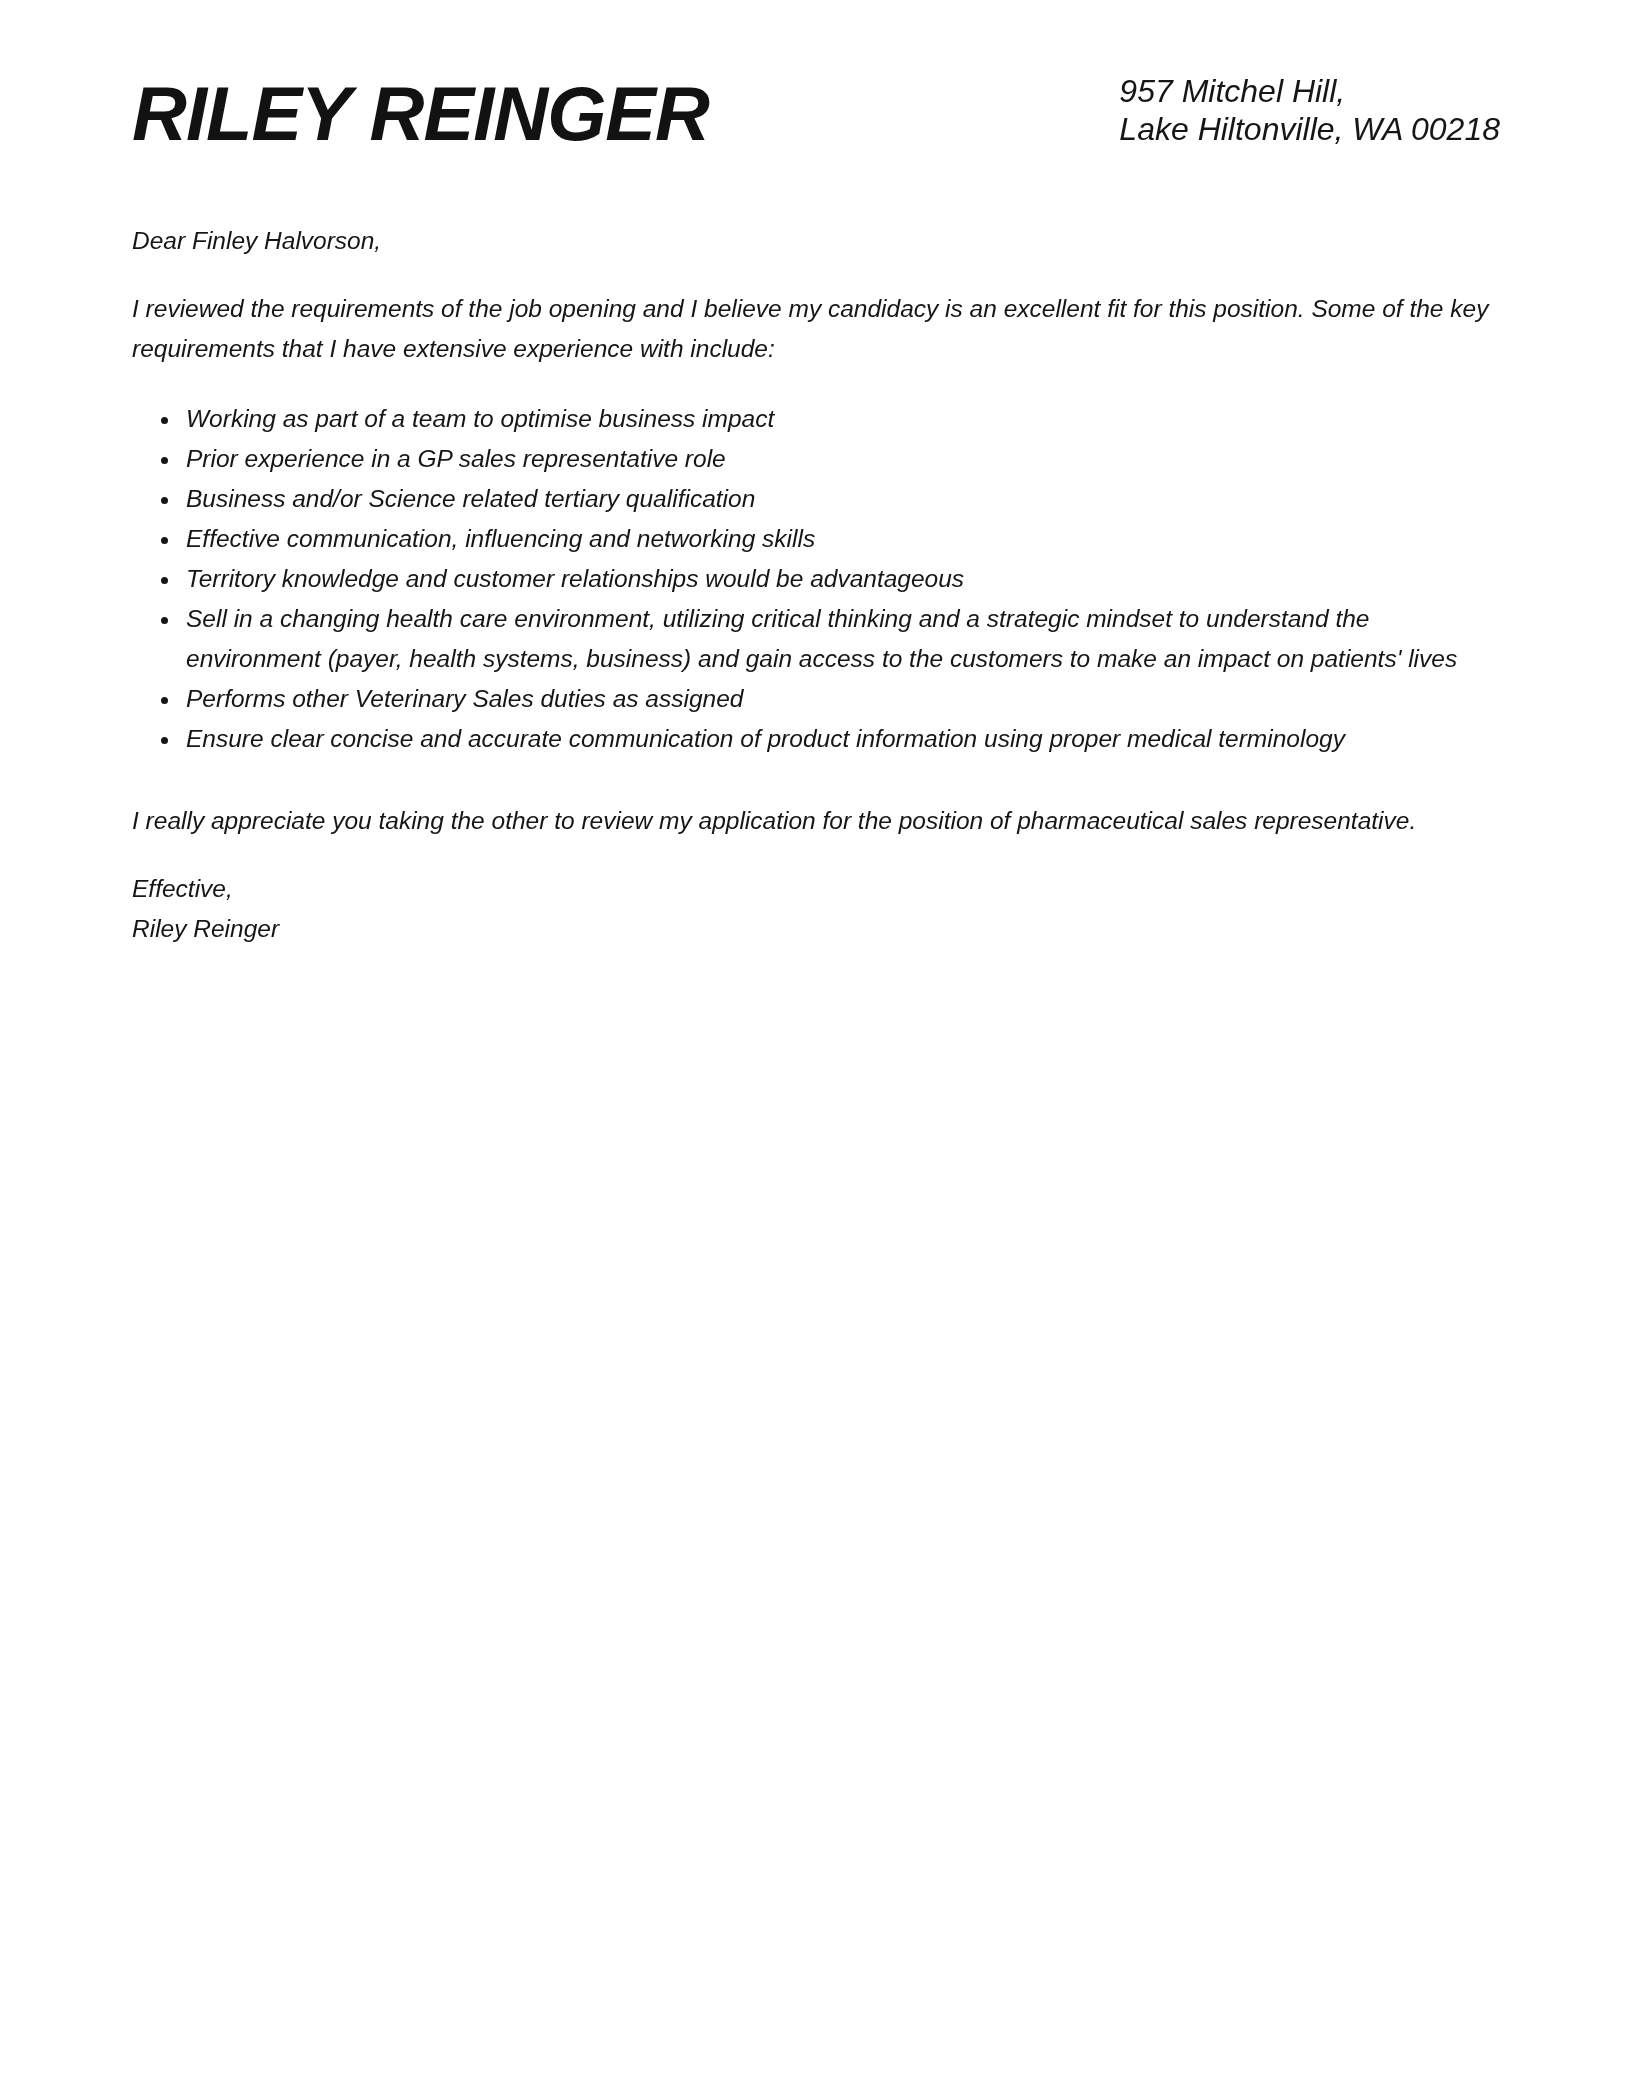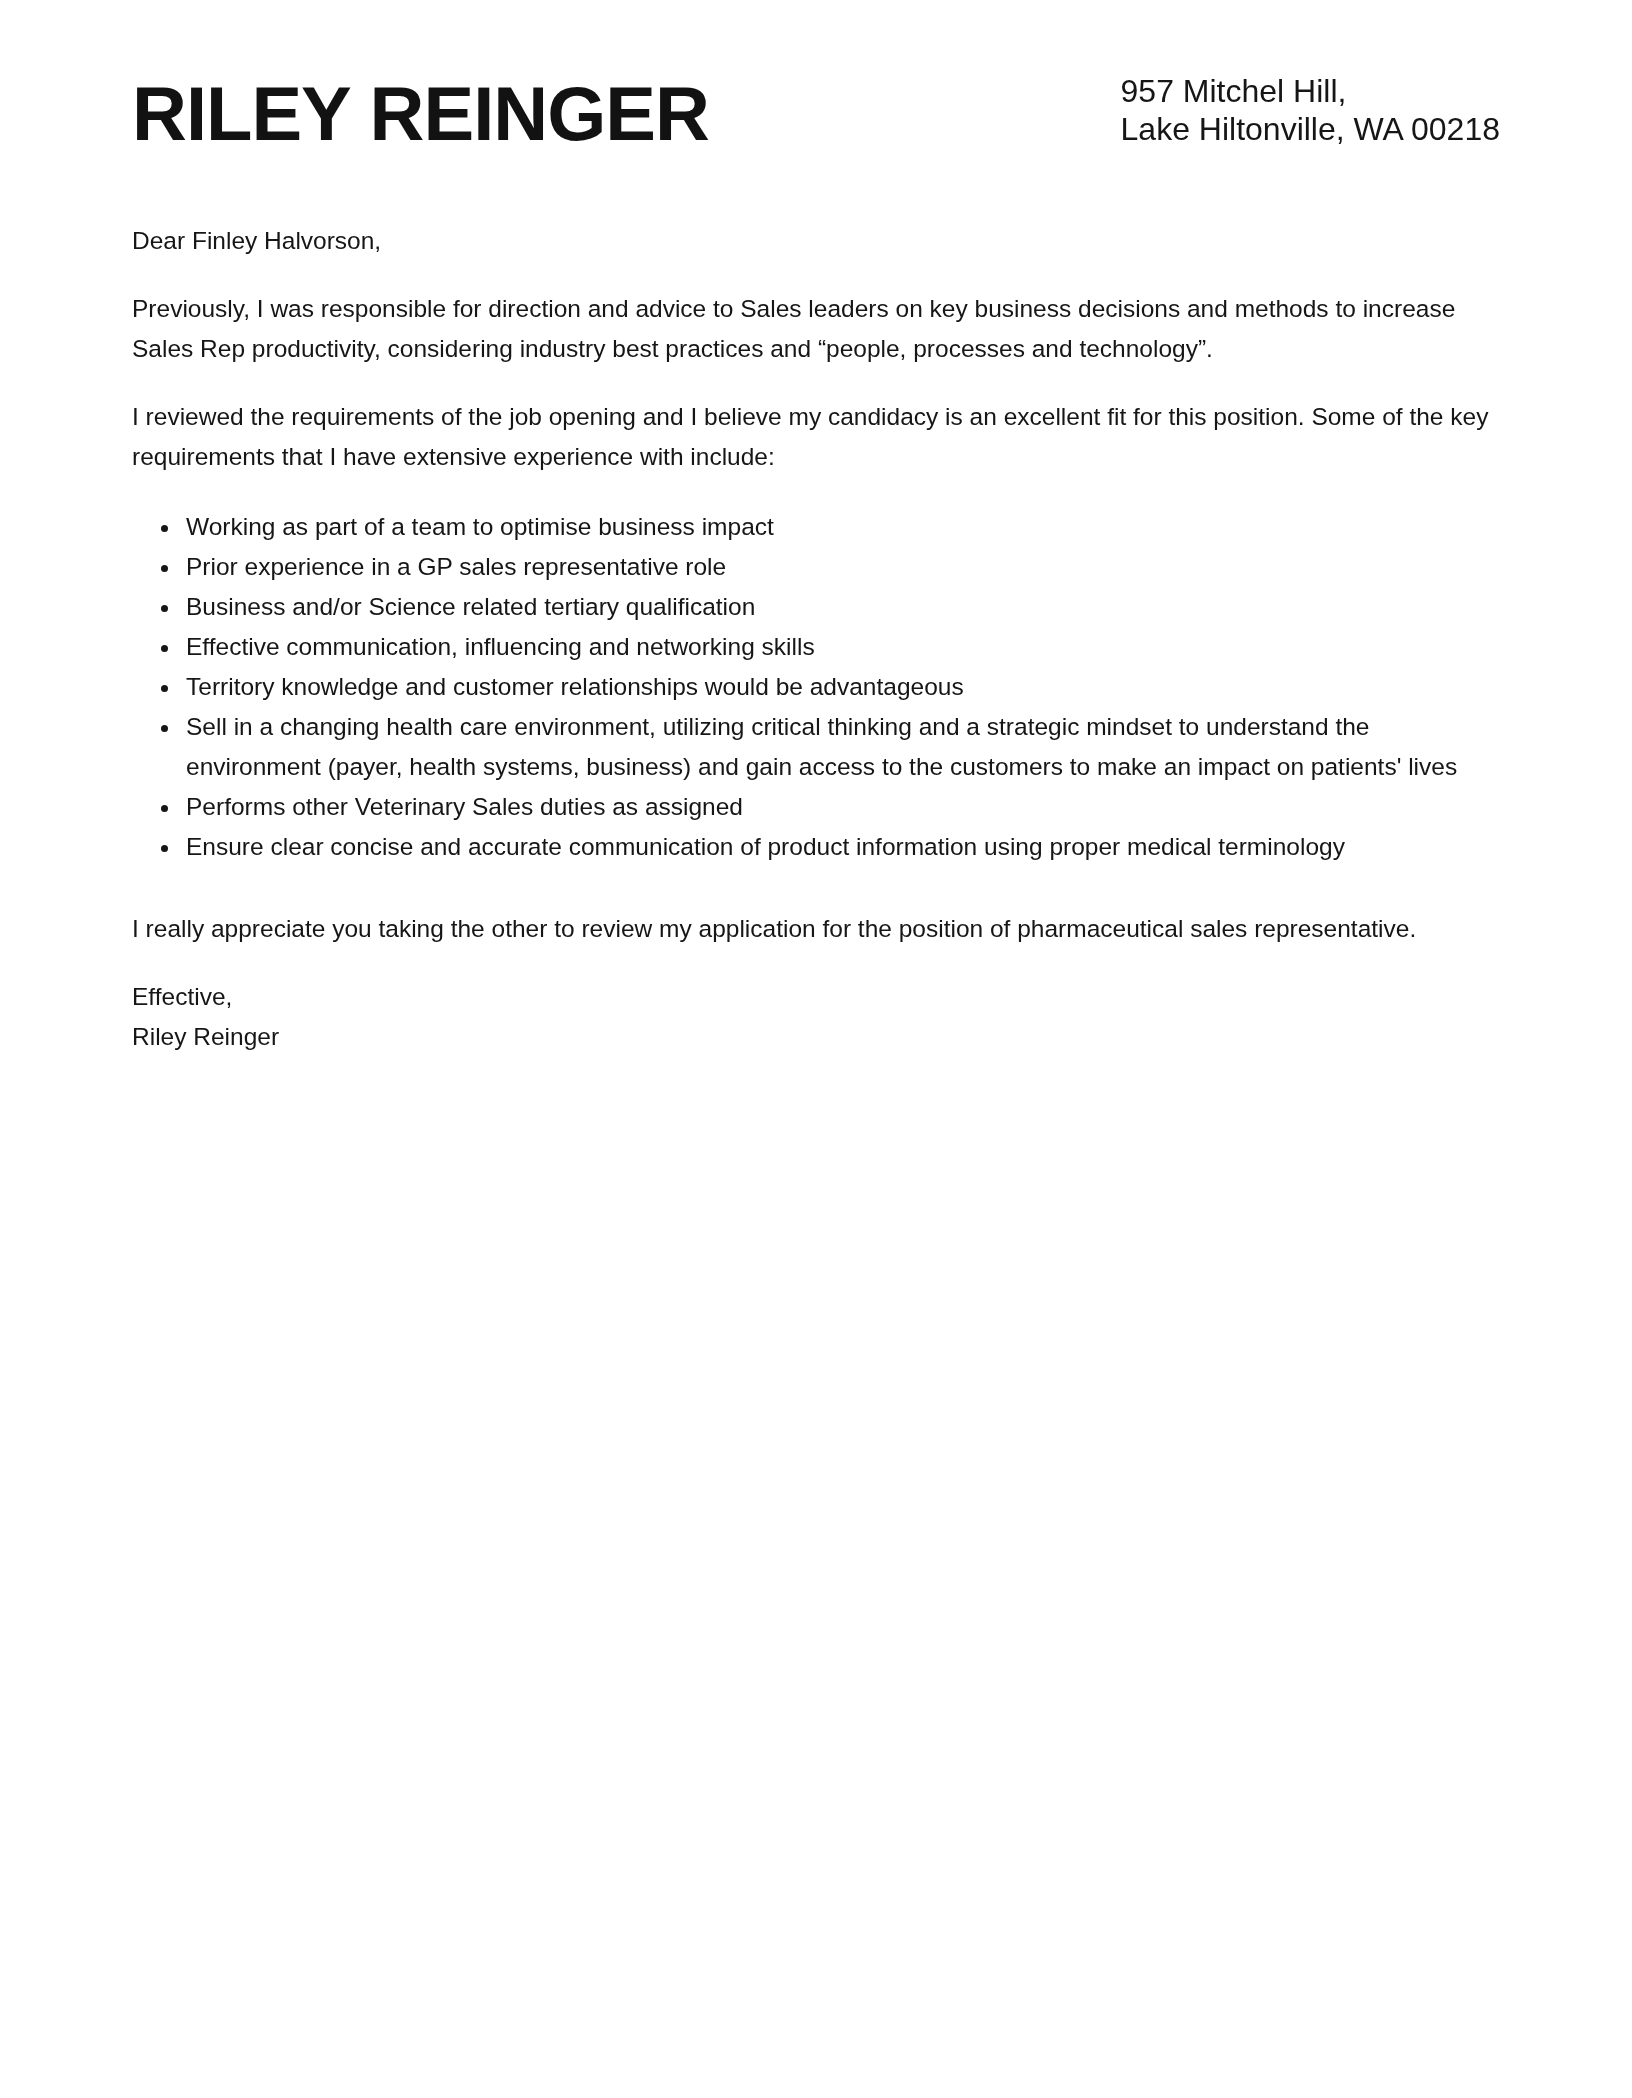--- a/index.html
+++ b/index.html
@@ -14,20 +14,21 @@
     color: #161616;
     -webkit-font-smoothing: antialiased;
   }
   .page {
     box-sizing: border-box;
     width: 1632px;
     height: 2098px;
     padding: 56px 132px 60px 132px;
     background: #ffffff;
     overflow: hidden;
+    font-style: italic;
   }
   .header {
     display: flex;
     justify-content: space-between;
     align-items: flex-start;
   }
   .name {
     margin: 18px 0 0 0;
     font-size: 76px;
     font-weight: 700;
@@ -87,21 +88,20 @@
       <div>957 Mitchel Hill,</div>
       <div>Lake Hiltonville, WA 00218</div>
     </div>
   </header>
 
   <main class="letter">
 
     <p class="greeting">Dear Finley Halvorson,</p>
 
 
-    <p>Previously, I was responsible for direction and advice to Sales leaders on key business decisions and methods to increase Sales Rep productivity, considering industry best practices and “people, processes and technology”.</p>
 
     <p>I reviewed the requirements of the job opening and I believe my candidacy is an excellent fit for this position. Some of the key requirements that I have extensive experience with include:</p>
 
     <ul class="bullets">
       <li>Working as part of a team to optimise business impact</li>
       <li>Prior experience in a GP sales representative role</li>
       <li>Business and/or Science related tertiary qualification</li>
       <li>Effective communication, influencing and networking skills</li>
       <li>Territory knowledge and customer relationships would be advantageous</li>
       <li>Sell in a changing health care environment, utilizing critical thinking and a strategic mindset to understand the environment (payer, health systems, business) and gain access to the customers to make an impact on patients' lives</li>

